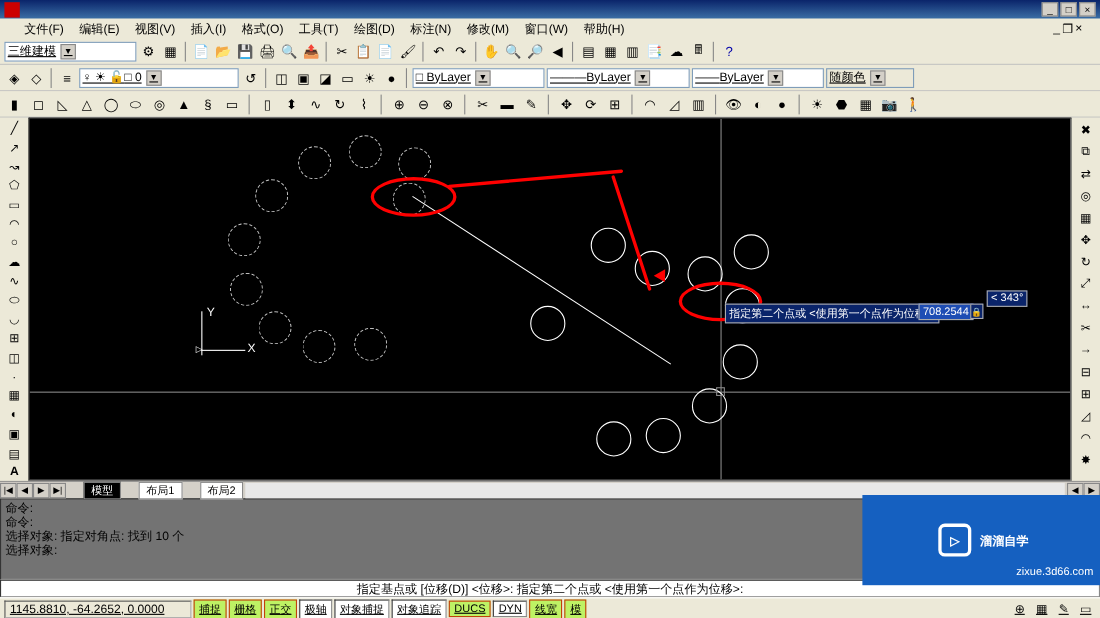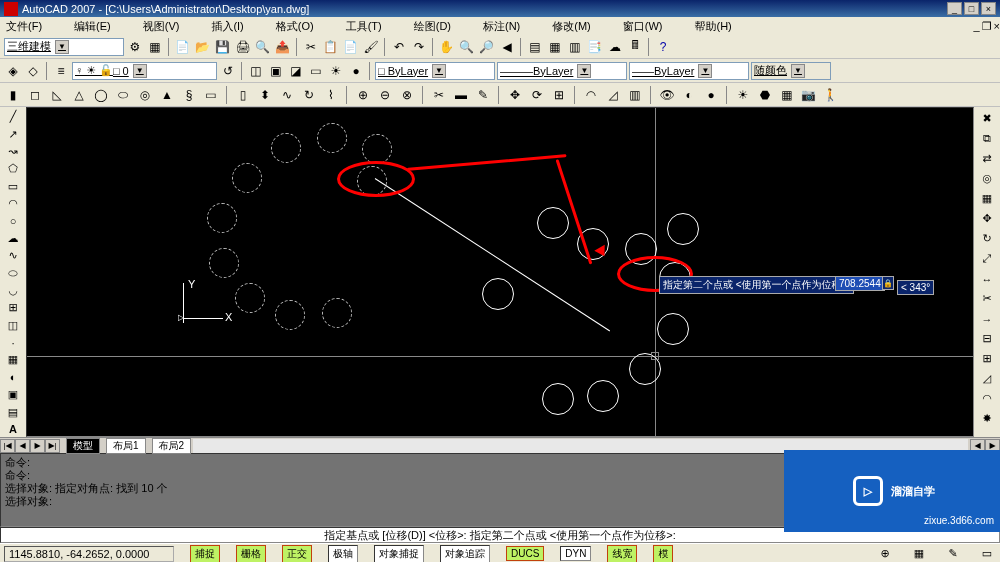--- a/index.html
+++ b/index.html
@@ -3,21 +3,21 @@
 <meta charset="utf-8">
 <style>
 * { margin: 0; padding: 0; box-sizing: border-box; font-family: "SimSun", sans-serif; font-size: 11px; }
 body { width: 1000px; height: 562px; background: #ece9d8; overflow: hidden; position: relative; }
 
 .title-bar { height: 17px; background: linear-gradient(#0a246a,#3a6ea5); color: #fff; display: flex; align-items: center; padding: 0 4px; font-size: 11px; }
 .title-bar .icon { width: 14px; height: 14px; background: #c00; margin-right: 4px; }
 .title-bar .ctl { margin-left: auto; display: flex; gap: 2px; }
 .title-bar .btn { width: 15px; height: 13px; background: #d4d0c8; border: 1px solid #888; display: flex; align-items: center; justify-content: center; color: #000; font-size: 9px; }
 
-.menu-bar { height: 18px; background: #ece9d8; display: flex; align-items: center; padding: 0 0; gap: 20px; text-align: center; }
+.menu-bar { height: 18px; background: #ece9d8; display: flex; align-items: center; padding: 0 16px; gap: 2px; text-align: center; }
 .menu-bar .mi { padding: 1px 6px; cursor: pointer; }
 .menu-bar .end { margin-left: auto; display: flex; gap: 2px; }
 
 .toolbar-row { height: 24px; background: #ece9d8; display: flex; align-items: center; padding: 1px 4px; gap: 2px; border-bottom: 1px solid #c0c0c0; }
 .toolbar-row.short { gap: 4px; }
 .tb { width: 18px; height: 18px; border: 1px solid transparent; display: flex; align-items: center; justify-content: center; font-size: 12px; cursor: pointer; }
 .sep { width: 2px; height: 18px; border-left: 1px solid #888; margin: 0 2px; }
 .combo { height: 18px; background: #fff; border: 1px solid #7f9db9; font-size: 11px; padding: 0 2px; display: flex; align-items: center; text-decoration: underline; }
 .combo .arr { margin-left: 4px; width: 14px; height: 14px; background: #d4d0c8; border: 1px solid #888; display: flex; align-items: center; justify-content: center; font-size: 8px; }
 
@@ -35,43 +35,42 @@
 .circle.dashed { border-style: dashed; border-color: #bbb; }
 .red-ellipse { position: absolute; border: 3px solid red; border-radius: 50%; }
 .red-arrow { position: absolute; height: 3px; background: red; transform-origin: left center; border-radius: 2px; }
 .red-arrow-head { position: absolute; width: 0; height: 0; border-left: 10px solid red; border-top: 6px solid transparent; border-bottom: 6px solid transparent; }
 .white-line { position: absolute; width: 280px; height: 1px; background: #fff; transform-origin: left center; }
 .dyn-label { position: absolute; background: #0a246a; color: #fff; padding: 1px 3px; font-size: 10px; border: 1px solid #aaa; }
 .dyn-val { position: absolute; background: #0a246a; color: #fff; padding: 1px 3px; font-size: 10px; border: 1px solid #aaa; }
 .dyn-lock { position: absolute; width: 12px; height: 14px; background: #0a246a; border: 1px solid #aaa; color:#fff; font-size:8px; display:flex;align-items:center;justify-content:center; }
 
 .scrollbar-h { height: 16px; background: #d4d0c8; border-top: 1px solid #888; display: flex; align-items: center; }
-.scrollbar-h .tab { background: #fff; border: 1px solid #888; padding: 0 6px; font-size: 10px; margin-left: 6px; }
+.scrollbar-h .tab { background: #fff; border: 1px solid #888; padding: 0 6px; font-size: 10px; margin-left: 16px; }
 .scrollbar-h .sa { width: 15px; height: 14px; background: #d4d0c8; border: 1px solid #888; display:flex;align-items:center;justify-content:center; font-size:8px;}
 .scrollbar-h .track { flex:1; background:#e8e8e8; height:14px; margin:0 2px; position:relative; }
 
 .cmd { height: 74px; background: #737373; border: 1px inset #888; padding: 2px 4px; font-size: 11px; line-height: 13px; overflow: hidden;}
 .cmd-input-row { height: 16px; background: #fff; border: 1px inset #888; display:flex; align-items:center; padding:0 4px; font-size:11px;justify-content:center;}
 
-.status { height: 20px; background: #ece9d8; display: flex; align-items: center; padding: 0 4px; gap: 16px; font-size: 10px; border-top: 1px solid #fff; }
+.status { height: 20px; background: #ece9d8; display: flex; align-items: center; padding: 0 4px; gap: 2px; font-size: 10px; border-top: 1px solid #fff; text-decoration: underline; }
 .status .coord { width: 170px; border: 1px inset #aaa; padding: 1px 4px; background:#ece9d8; }
 .status .sbtn { border: 1px solid #c2410c; padding: 1px 4px; background: #bef264; cursor: pointer; font-size:10px; }
 .status .sbtn.active { background: #fff; border: 1px inset #888; }
 
 .watermark { position: absolute; right: -4px; top: 450px; width: 220px; height: 82px; background: #1560c0; color: #fff; display: flex; align-items: center; justify-content: center; font-size: 20px; font-weight: bold; z-index: 50; }
 .watermark .play { width: 30px; height: 30px; border: 3px solid #fff; border-radius: 6px; display: flex; align-items: center; justify-content: center; margin-right: 8px; }
 .watermark .sub { position: absolute; bottom: 6px; right: 10px; font-size: 10px; font-weight: normal; }
 .tip { position: absolute; right: 22px; top: 472px; width: 32px; height: 18px; background: #ffffe1; border: 1px solid #888; font-size: 10px; display:flex; align-items:center; justify-content:center; z-index:45;}
 </style>
 </head>
 <body>
 
 <div class="title-bar">
   <div class="icon"></div>
-  <span>AutoCAD 2007 - [C:\Users\Administrator\Desktop\yan.dwg]</span>
   <div class="ctl">
     <div class="btn">_</div>
     <div class="btn">□</div>
     <div class="btn">×</div>
   </div>
 </div>
 
 <div class="menu-bar">
   <span class="mi">文件(F)</span>
   <span class="mi">编辑(E)</span>
@@ -276,21 +275,21 @@
     <div class="red-ellipse" style="width:78px;height:36px;top:53px;left:310px"></div>
     <div class="red-ellipse" style="width:76px;height:36px;top:148px;left:590px"></div>
 
     <div class="red-arrow" style="top:60px;left:380px;width:160px;transform:rotate(-5deg)"></div>
     <div class="red-arrow" style="top:50px;left:530px;width:110px;transform:rotate(72deg)"></div>
     <div class="red-arrow-head" style="top:138px;left:570px;transform:rotate(60deg)"></div>
 
     <div class="dyn-label" style="top:168px;left:632px">指定第二个点或 &lt;使用第一个点作为位移&gt;:</div>
     <div class="dyn-val" style="top:168px;left:808px;background:#1e4db4">708.2544</div>
     <div class="dyn-lock" style="top:168px;left:855px">🔒</div>
-    <div class="dyn-val" style="top:172px;left:870px">&lt; 343°</div>
+    <div class="dyn-val" style="top:156px;left:870px">&lt; 343°</div>
   </div>
 
   <div class="right-tools">
     <div class="lt">✖</div>
     <div class="lt">⧉</div>
     <div class="lt">⇄</div>
     <div class="lt">◎</div>
     <div class="lt">▦</div>
     <div class="lt">✥</div>
     <div class="lt">↻</div>

